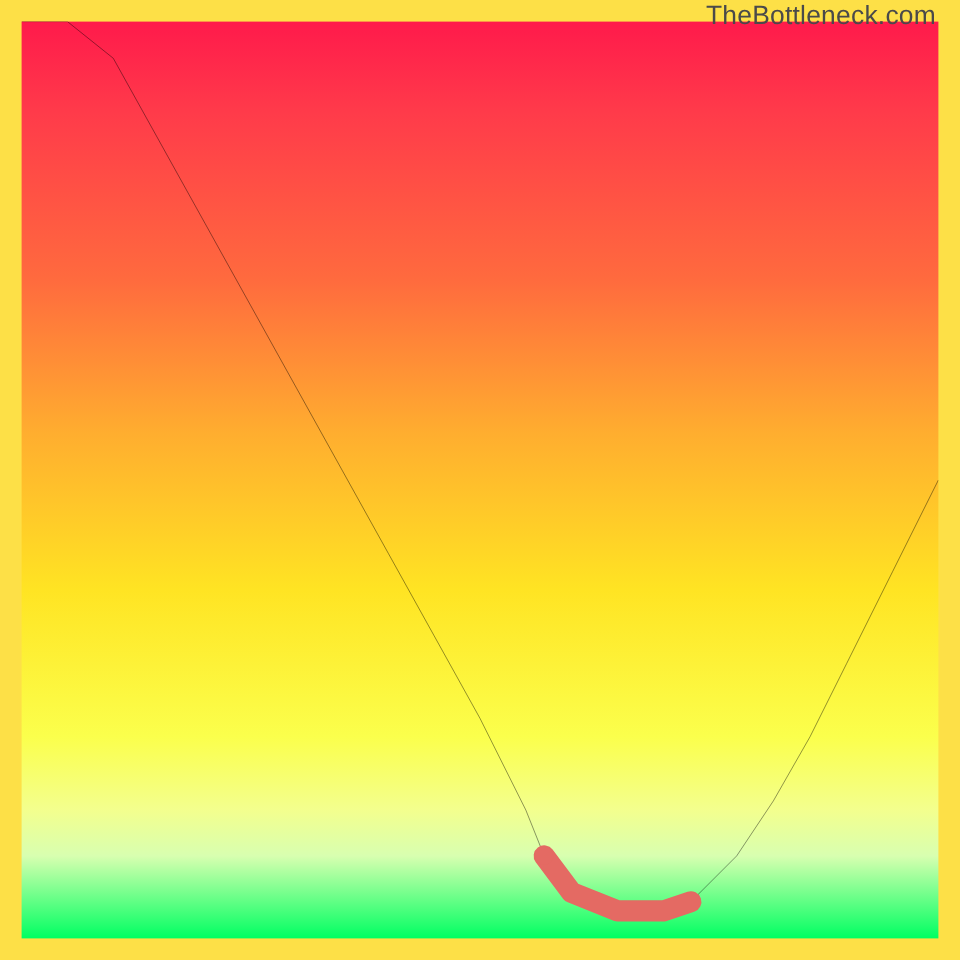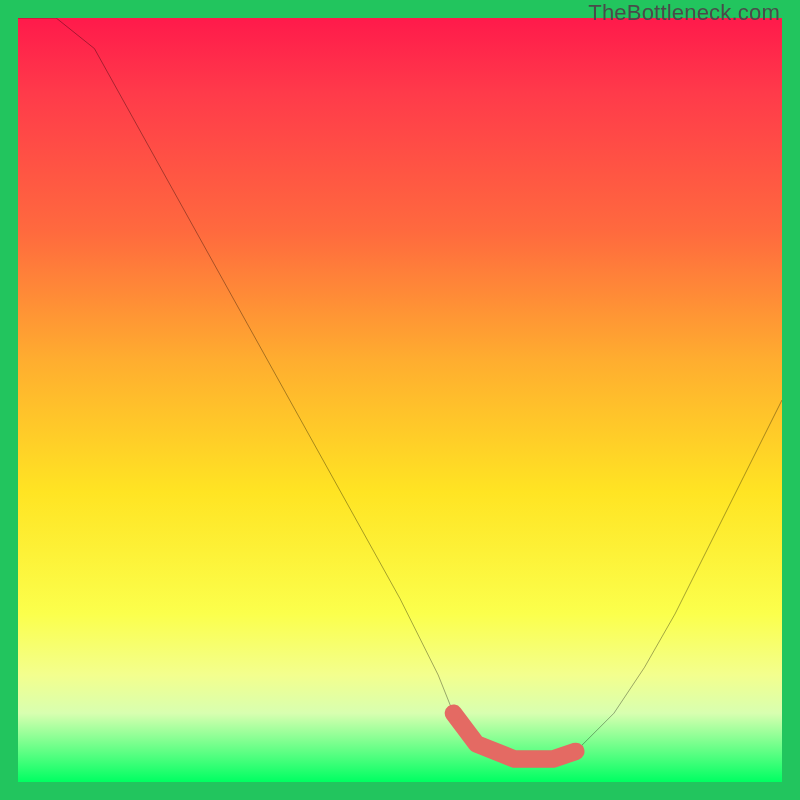--- a/index.html
+++ b/index.html
@@ -8,21 +8,21 @@
     width: 800px;
     height: 800px;
     background: #000;
     overflow: hidden;
     font-family: Arial, Helvetica, sans-serif;
   }
   .frame {
     position: relative;
     width: 800px;
     height: 800px;
-    background: #22c55e;
+    background: #fde047;
   }
   .plot {
     position: absolute;
     left: 18px;
     top: 18px;
     width: 764px;
     height: 764px;
   }
   .gradient {
     position: absolute;

